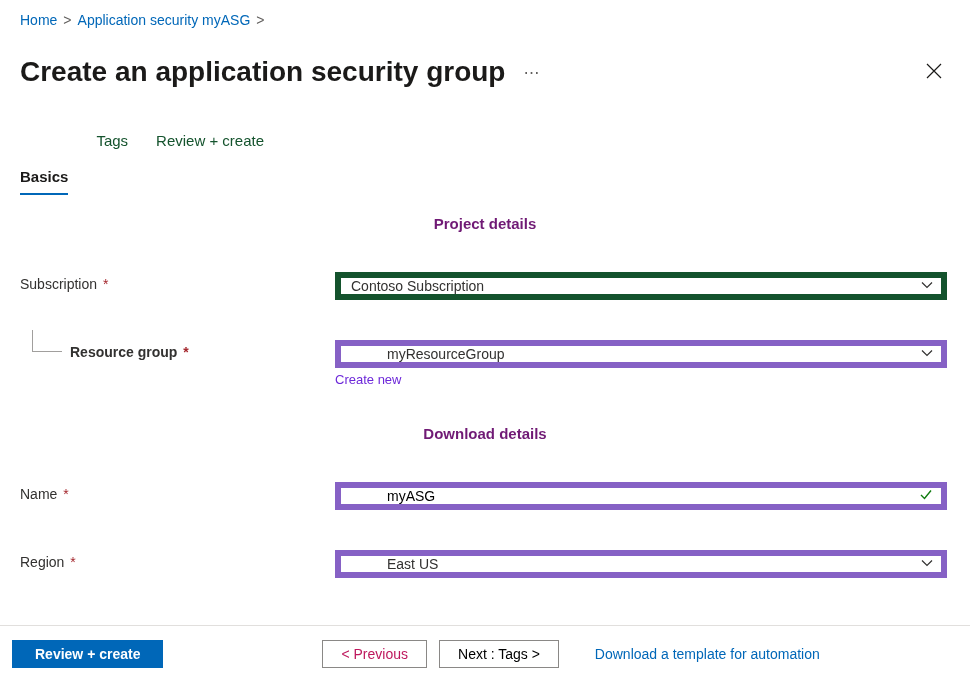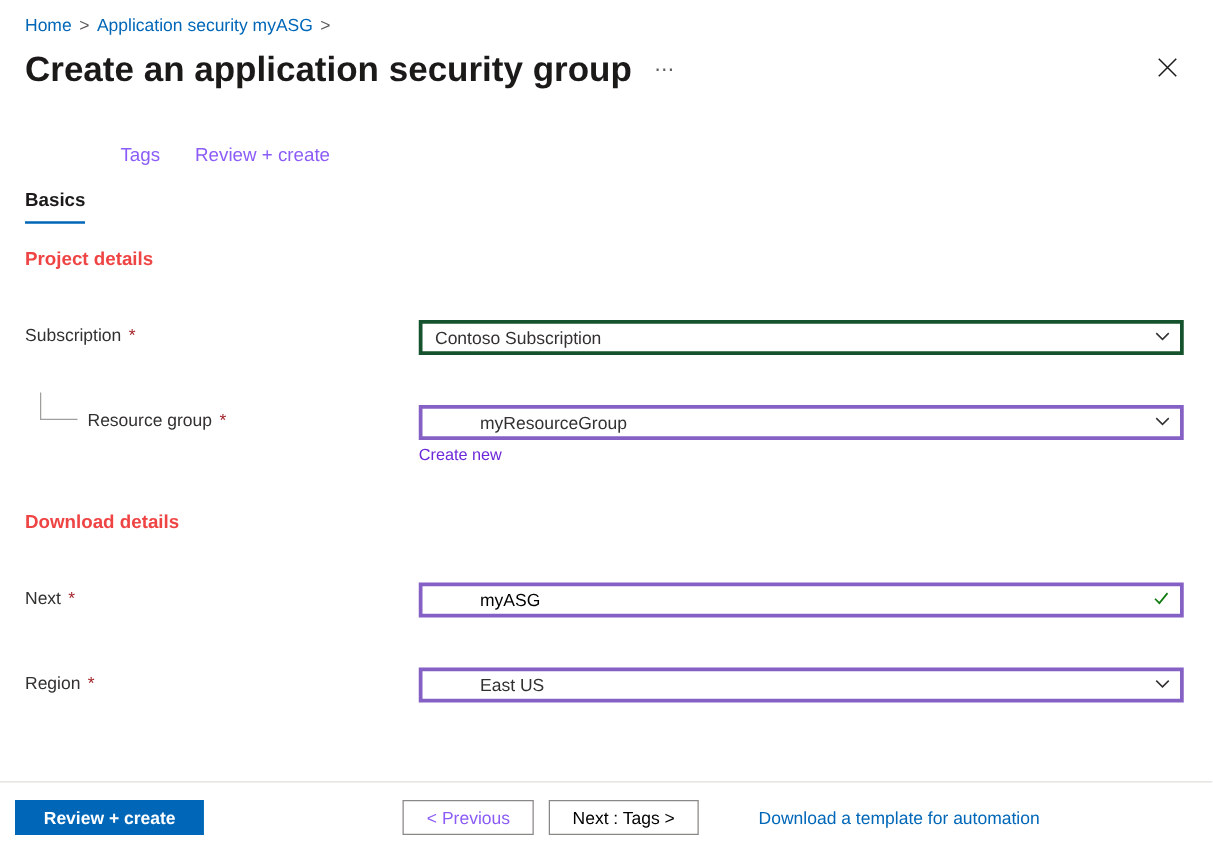--- a/index.html
+++ b/index.html
@@ -14,21 +14,21 @@
     }
     .content-wrap {
       padding: 12px 20px 0 20px;
     }
     
     .breadcrumb {
       display: flex;
       align-items: flex-start;
       gap: 6px;
       font-size: 14px;
-      margin-bottom: 12px;
+      margin-bottom: 28px;
     }
     .breadcrumb a { color: #0067b8; text-decoration: none; }
     .breadcrumb .sep { color: #605e5c; }
     
     .title-row {
       display: flex;
       align-items: center;
       justify-content: space-between;
       margin-bottom: 44px;
     }
@@ -39,68 +39,69 @@
     
     .tabs {
       display: flex;
       gap: 28px;
       border-bottom: none;
       margin-bottom: 20px;
     }
     .tab {
       padding-bottom: 8px;
       font-size: 15px;
-      color: #8b5cf6;
+      color: #14532d;
       cursor: pointer;
       border-bottom: 2px solid transparent;
     }
     .tab.active {
       color: #1b1a19;
       font-weight: 600;
       border-bottom: 2px solid #0067b8;
       margin-top: 36px;
     }
     
     .section-head {
       font-size: 15px;
       font-weight: 600;
-      color: #ef4444;
+      color: #701a75;
       margin-bottom: 14px;
+      text-align: center;
     }
     
     .form-row {
       display: flex;
       align-items: flex-start;
       margin-bottom: 14px;
       margin-top: 40px;
     }
     .form-label-col {
       width: 315px;
       flex-shrink: 0;
       padding-top: 4px;
       font-size: 14px;
       color: #323130;
     }
     .form-label-col .req { color: #a4262c; margin-left: 2px; }
     .form-control-col { flex: 1; max-width: 612px; }
-    .indented { padding-left: 50px; position: relative; }
+    .indented { padding-left: 50px; position: relative; font-weight: bold; }
     .indent-line {
       position: absolute;
       left: 12px;
       top: -10px;
       width: 30px;
       height: 22px;
       border-left: 1px solid #a19f9d;
       border-bottom: 1px solid #a19f9d;
     }
     
     .azselect, .azinput {
       width: 100%;
       height: 28px;
-      border: 3px solid #14532d;
+      border: 6px solid #14532d;
       background: #fff;
       padding: 0 30px 0 10px;
       font-size: 14px;
       font-family: inherit;
       position: relative;
       display: flex;
       align-items: center;
       cursor: pointer;
     }
     .azselect.purple, .azinput.purple { border-color: #8661c5; padding-left: 46px; }
@@ -154,25 +155,25 @@
       justify-content: center;
     }
     .btn.primary {
       background: #0067b8;
       border-color: #0067b8;
       color: #fff;
       font-weight: 600;
       padding: 0 22px;
     }
     .btn.disabled {
-      color: #8b5cf6;
+      color: #be185d;
       cursor: default;
     }
     .footer-spacer { width: 135px; }
-    .footer-link { color: #0067b8; text-decoration: none; margin-left: 36px; }
+    .footer-link { color: #0067b8; text-decoration: none; margin-left: 24px; }
   </style>
 </head>
 <body>
 
 <div class="content-wrap">
 
   <div class="breadcrumb">
     <a href="#">Home</a>
     <span class="sep">&gt;</span>
     <a href="#">Application security myASG</a>
@@ -234,21 +235,21 @@
       <a href="#" class="helper-link">Create new</a>
     </div>
   </div>
 
   <div class="section-gap"></div>
 
   <div class="section-head">Download details</div>
 
   <div class="form-row">
     <div class="form-label-col">
-      <span>Next</span>
+      <span>Name</span>
       <span class="req">*</span>
     </div>
     <div class="form-control-col">
       <div class="azinput purple">
         <input type="text" value="myASG" style="">
         <span class="check">
           <svg width="14" height="14" viewBox="0 0 14 14">
               <path d="M2 7.5 L5.5 11 L12 3" stroke="#107c10" stroke-width="1.4" fill="none"></path>
             </svg>
         </span>

